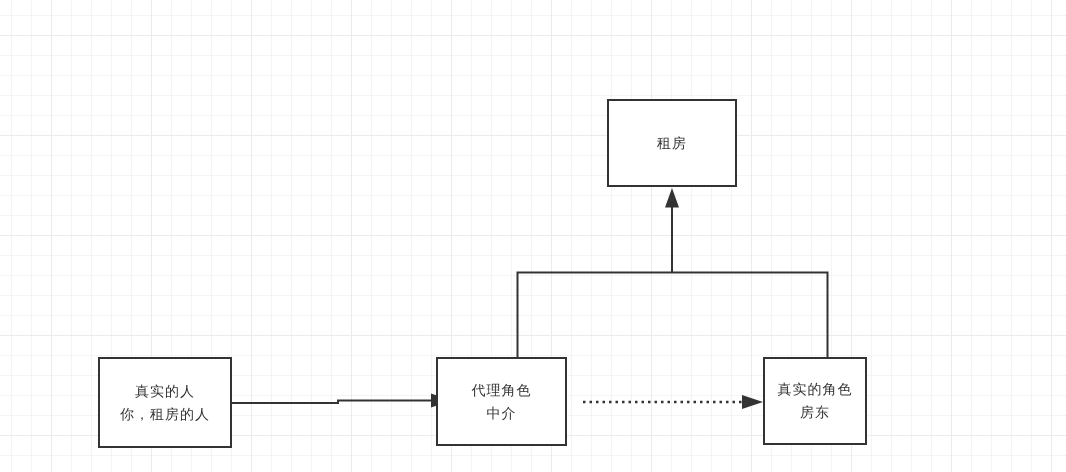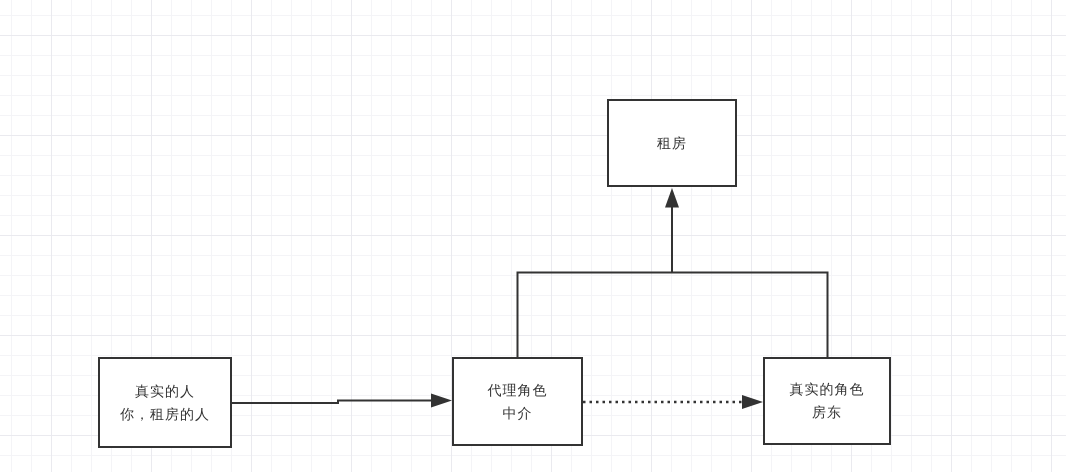--- a/index.html
+++ b/index.html
@@ -38,22 +38,22 @@
     letter-spacing: 1px;
     display: flex;
     flex-direction: column;
     align-items: center;
     justify-content: center;
     text-align: center;
     cursor: default;
   }
   .node-rent-house { left: 607px; top:  99px; width: 130px; height: 88px; }
   .node-real-person{ left:  98px; top: 357px; width: 134px; height: 91px; }
-  .node-agent      { left: 452px; top: 357px; width: 131px; height: 89px; }
-  .node-landlord   { left: 763px; top: 357px; width: 128px; height: 88px; }
+  .node-agent      { left: 436px; top: 357px; width: 131px; height: 89px; }
+  .node-landlord   { left: 763px; top: 357px; width: 104px; height: 88px; }
 </style>
 </head>
 <body>
 
 <div class="canvas">
 
   <svg class="connector-layer" viewBox="0 0 1066 472" xmlns="http://www.w3.org/2000/svg">
 
     <g>
       <polyline class="ln" points="232,403 338,403 338,400.5 433,400.5" stroke="#333333"></polyline>

